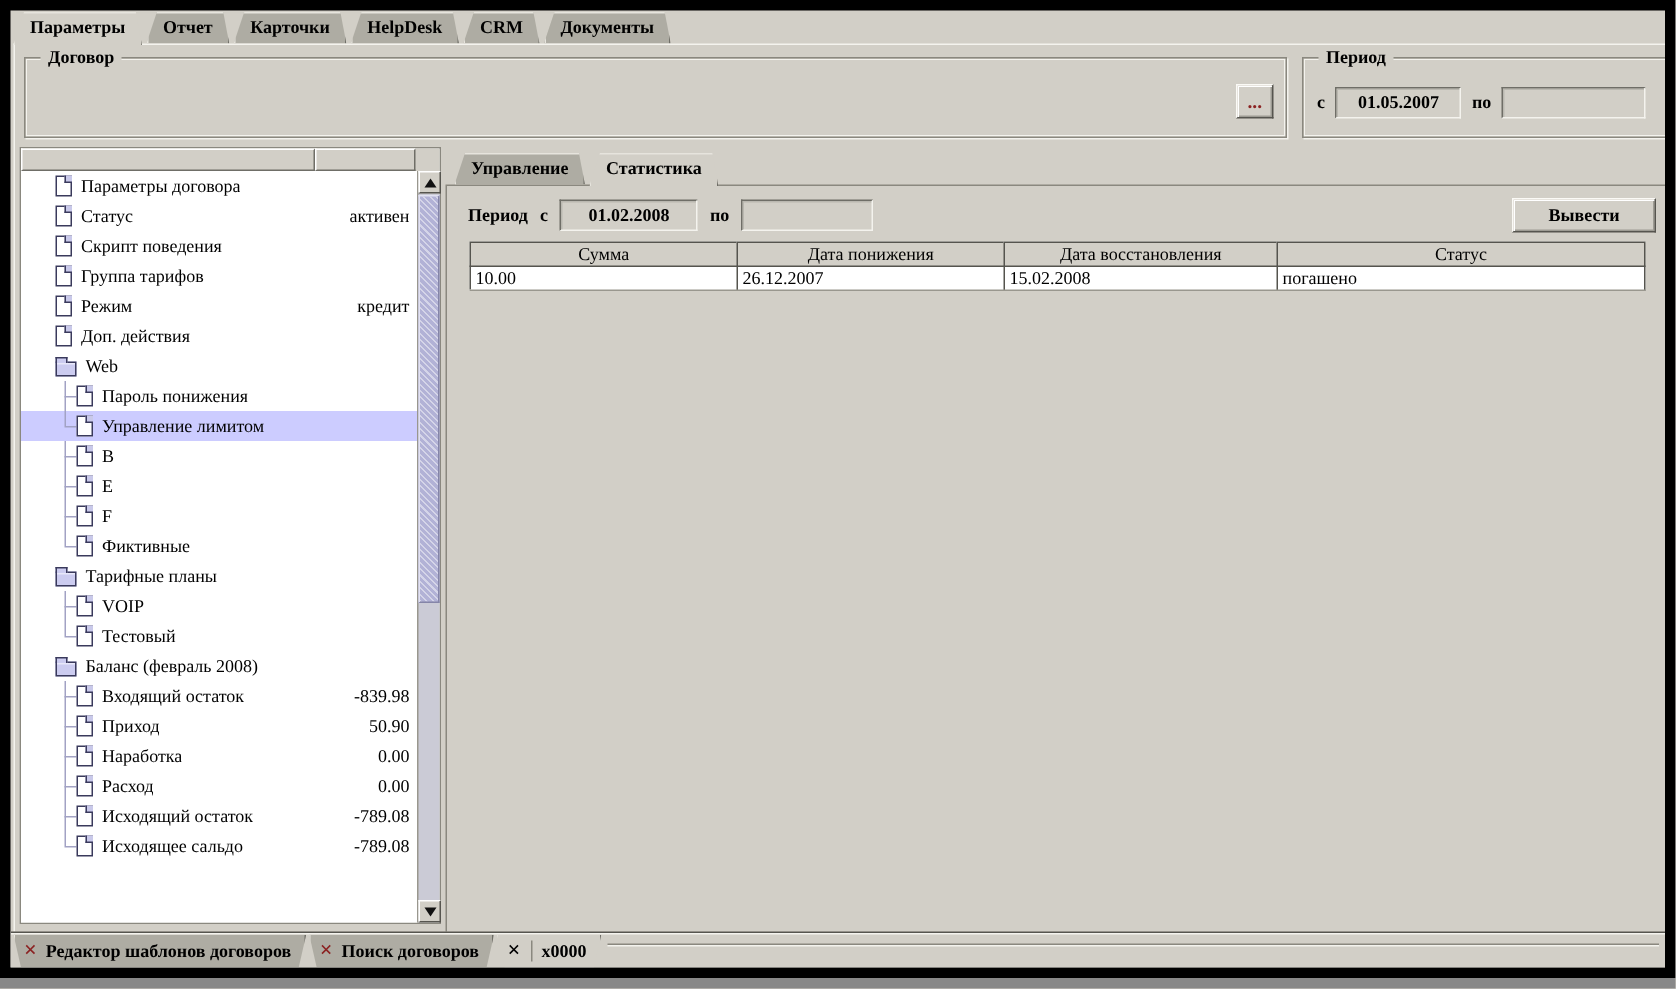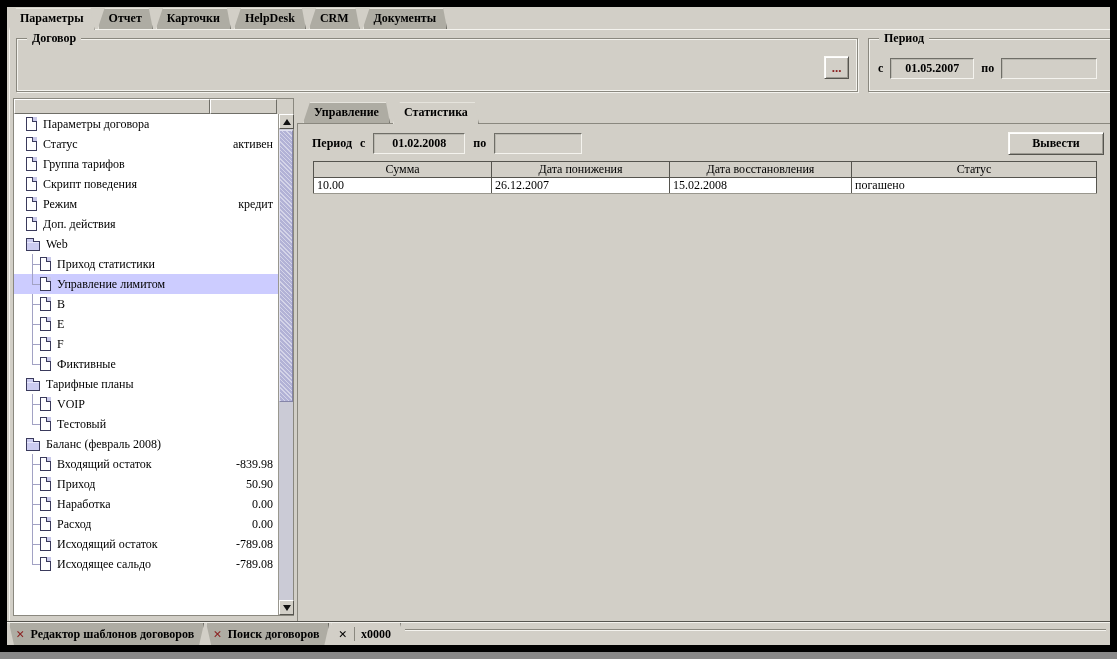--- a/index.html
+++ b/index.html
@@ -46,21 +46,21 @@
   }
   
   #tree-panel{
     position:absolute; left:3px; top:68px; width:281px; height:518px; background:#fff;
     border:1px solid var(--mid);
   }
   #tree-header{ display:flex; height:15px; background:var(--bg); }
   .hcell{ border:1px solid; border-color:#fff #6f6e67 #6f6e67 #fff; background:var(--bg); height:15px; }
   .hcell.c1{ width:196px; } .hcell.c2{ width:67px; }
   #tree-rows{ position:absolute; left:0; top:15px; right:15px; bottom:0; overflow:hidden; background:#fff; }
-  .trow{ height:20px; display:flex; align-items:center; padding-left:12px; white-space:nowrap; cursor:default; }
+  .trow{ height:20px; display:flex; align-items:center; padding-left:23px; white-space:nowrap; cursor:default; }
   .trow.sel{ background:var(--sel); }
   .conn{ width:14px; height:20px; position:relative; flex:none; }
   .conn::before{ content:''; position:absolute; left:6px; top:0; height:20px; width:1px; background:var(--treeline); }
   .conn.last::before{ height:10px; }
   .conn::after{ content:''; position:absolute; left:6px; top:10px; width:8px; height:1px; background:var(--treeline); }
   .ticon{ flex:none; margin-right:6px; position:relative; }
   .ticon.doc{ width:11px; height:14px; background:#fff; border:1px solid var(--iconline); }
   .ticon.doc::before{ content:''; position:absolute; top:-1px; right:-1px; width:4px; height:4px; background:#c9c9ea; border-left:1px solid var(--iconline); border-bottom:1px solid var(--iconline); }
   .ticon.folder{ width:14px; height:10px; background:#ccccf0; border:1px solid var(--iconline); margin-top:3px; box-shadow:inset 0 1px 0 #e8e8fa; }
   .ticon.folder::before{ content:''; position:absolute; top:-4px; left:-1px; width:6px; height:3px; background:#ccccf0; border:1px solid var(--iconline); border-bottom:none; }
@@ -158,47 +158,47 @@
             <span class="tlbl">Параметры договора</span>
             <span class="tval"></span>
           </div>
           <div class="trow">
             <span class="ticon doc"></span>
             <span class="tlbl">Статус</span>
             <span class="tval">активен</span>
           </div>
           <div class="trow">
             <span class="ticon doc"></span>
+            <span class="tlbl">Скрипт поведения</span>
+            <span class="tval"></span>
+          </div>
+          <div class="trow">
+            <span class="ticon doc"></span>
             <span class="tlbl">Группа тарифов</span>
-            <span class="tval"></span>
-          </div>
-          <div class="trow">
-            <span class="ticon doc"></span>
-            <span class="tlbl">Скрипт поведения</span>
             <span class="tval"></span>
           </div>
           <div class="trow">
             <span class="ticon doc"></span>
             <span class="tlbl">Режим</span>
             <span class="tval">кредит</span>
           </div>
           <div class="trow">
             <span class="ticon doc"></span>
             <span class="tlbl">Доп. действия</span>
             <span class="tval"></span>
           </div>
           <div class="trow">
             <span class="ticon folder"></span>
             <span class="tlbl">Web</span>
             <span class="tval"></span>
           </div>
           <div class="trow">
             <span class="conn"></span>
             <span class="ticon doc"></span>
-            <span class="tlbl">Приход статистики</span>
+            <span class="tlbl">Пароль понижения</span>
             <span class="tval"></span>
           </div>
           <div class="trow sel">
             <span class="conn last"></span>
             <span class="ticon doc"></span>
             <span class="tlbl">Управление лимитом</span>
             <span class="tval"></span>
           </div>
           <div class="trow">
             <span class="conn"></span>

